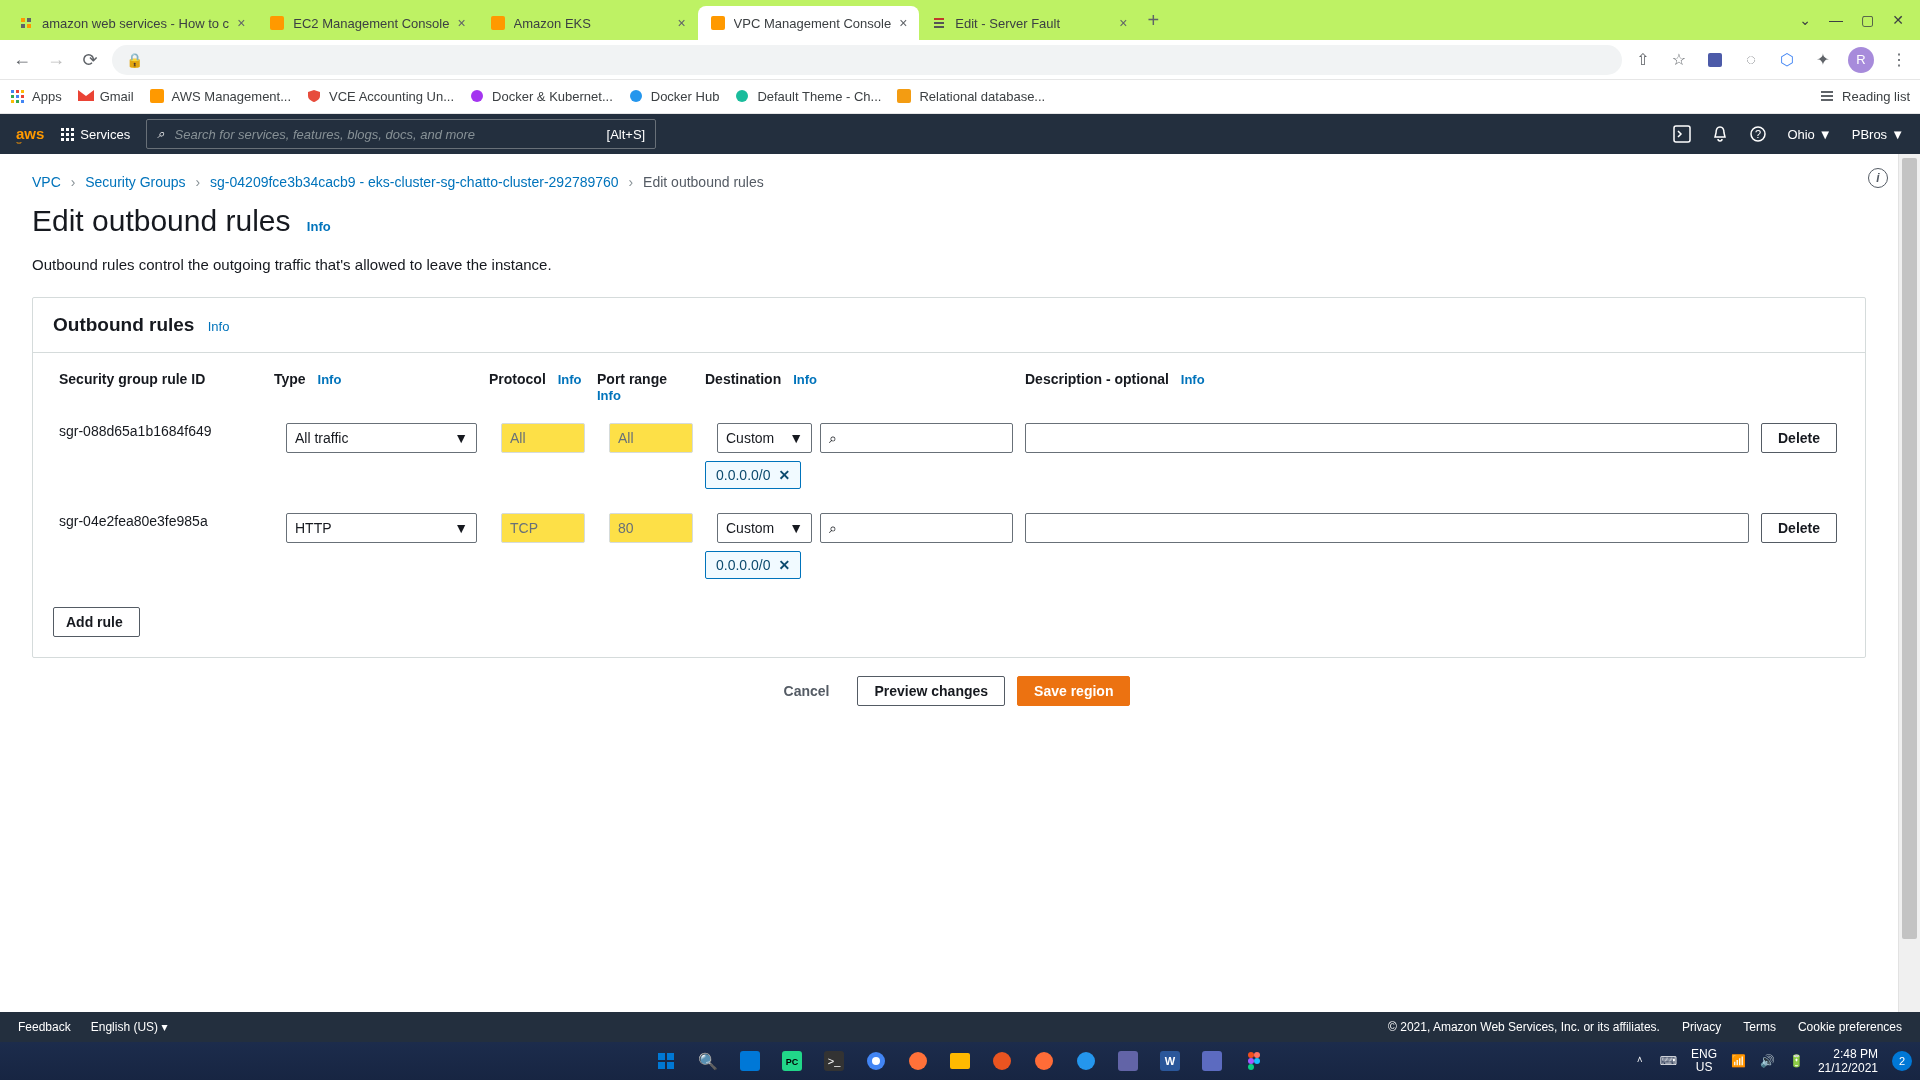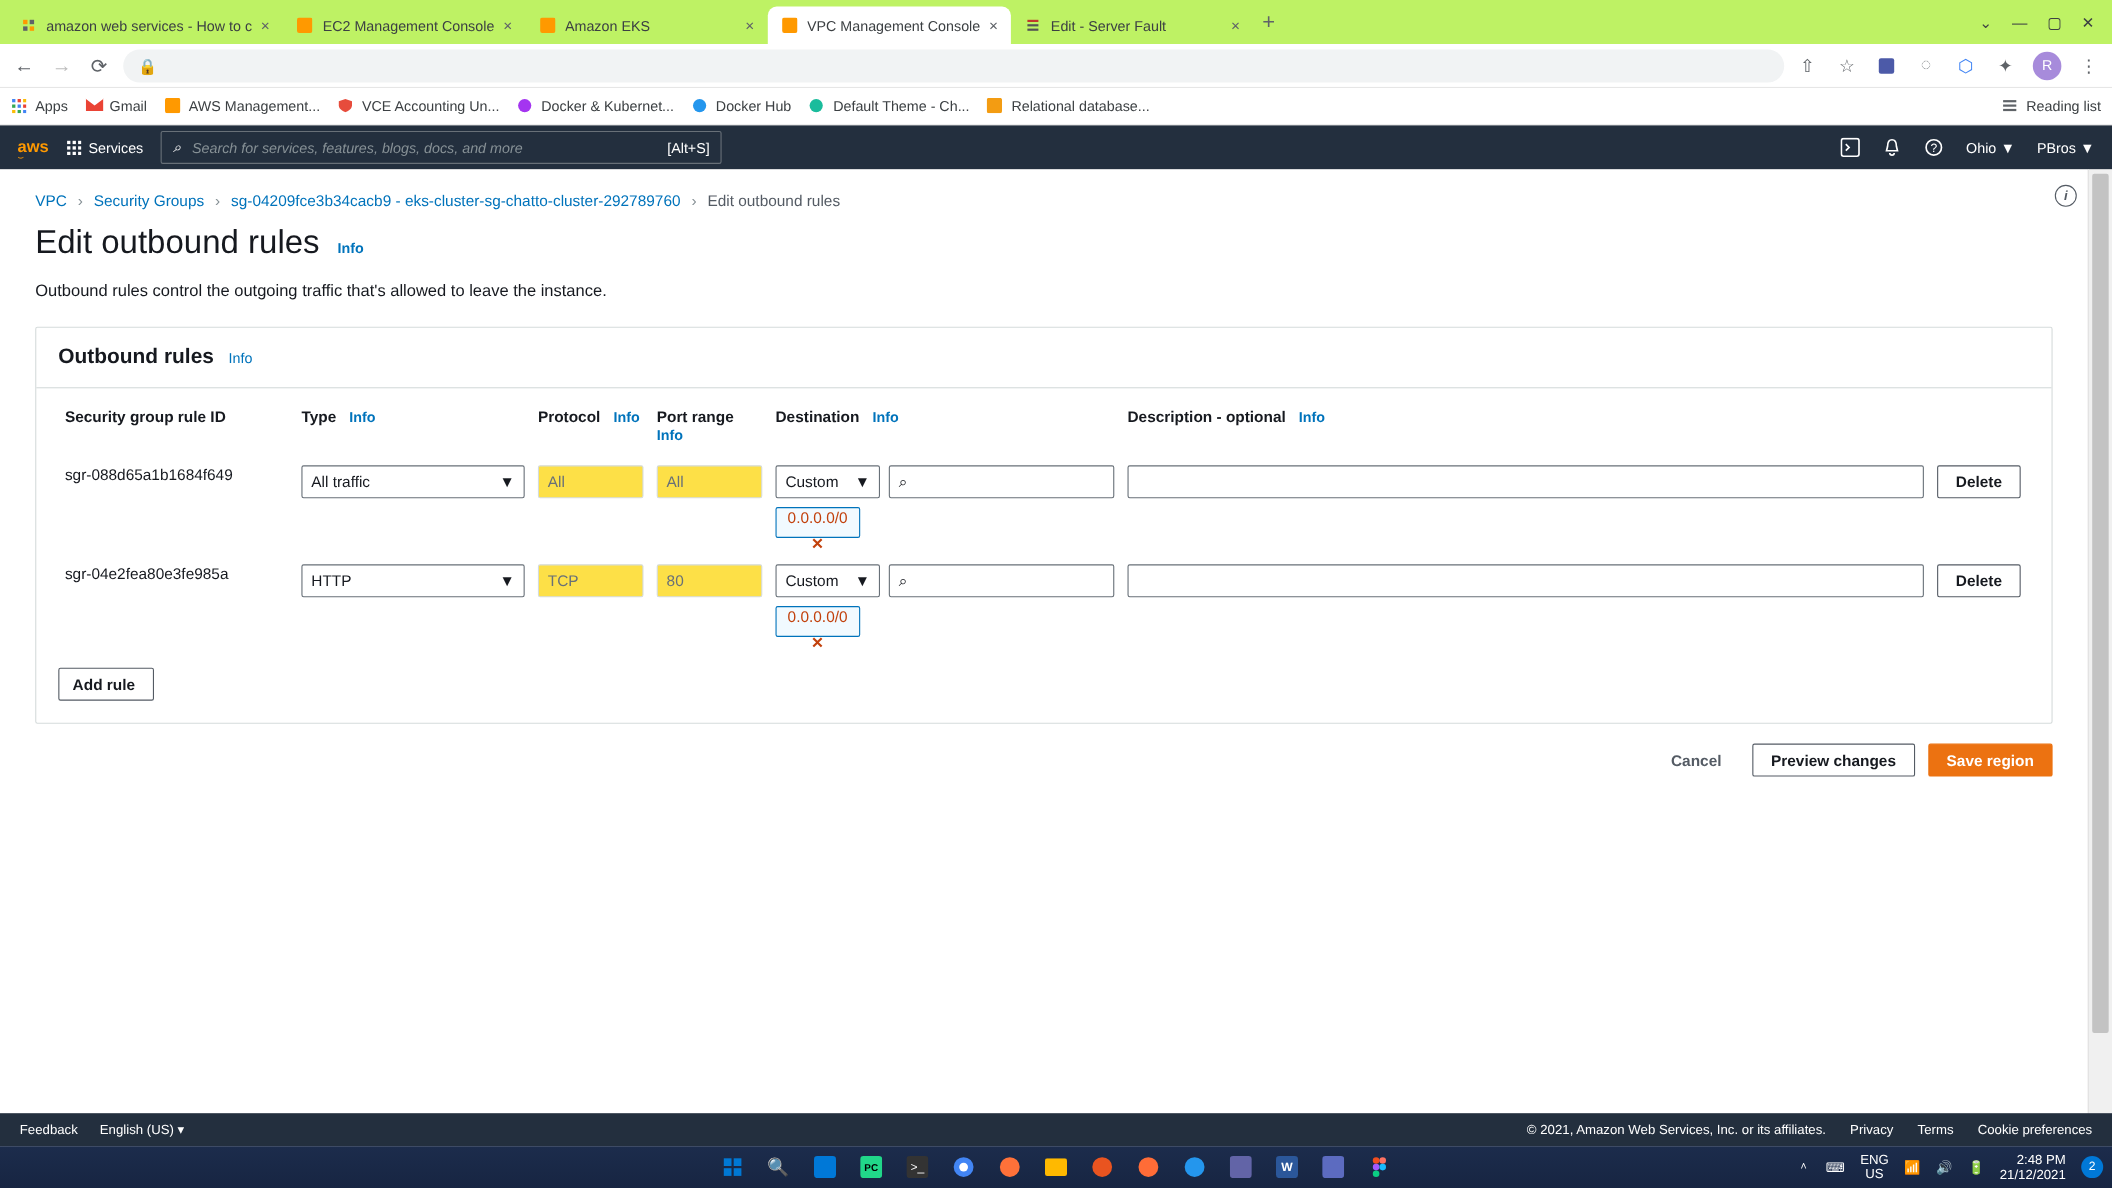--- a/index.html
+++ b/index.html
@@ -50,30 +50,30 @@
 .page-desc { padding: 14px 32px 24px; font-size: 15px; color: #16191f; }
 
 .panel { margin: 0 32px; border: 1px solid #d5dbdb; border-radius: 2px; background: #fff; }
 .panel-head { padding: 16px 20px; border-bottom: 1px solid #d5dbdb; font-size: 19px; font-weight: bold; color: #16191f; }
 .panel-body { padding: 10px 20px 20px; }
 
 table.rules { width: 100%; border-collapse: collapse; }
 table.rules th { text-align: left; font-size: 14px; font-weight: bold; color: #16191f; padding: 8px 6px 14px; vertical-align: top; }
 table.rules td { padding: 6px 6px 18px; vertical-align: top; font-size: 14px; color: #16191f; }
 
-.select-box { height: 30px; border: 1px solid #687078; border-radius: 2px; display: flex; align-items: center; padding: 0 8px; justify-content: space-between; font-size: 14px; background: #fff; }
+.select-box { height: 30px; border: 1px solid #687078; border-radius: 2px; display: flex; align-items: center; padding: 0 8px; justify-content: space-between; font-size: 14px; background: #fff; margin-left: 12px; }
 .select-box.disabled { background: #fde047; color: #687078; border-color: #d5dbdb; }
 .input-box { height: 30px; border: 1px solid #687078; border-radius: 2px; display: flex; align-items: center; padding: 0 8px; font-size: 14px; background: #fff; }
-.cidr-tag { display: inline-flex; align-items: center; gap: 8px; border: 1px solid #0073bb; border-radius: 2px; height: 28px; padding: 0 10px; font-size: 14px; margin-top: 8px; color: #c2410c; background: #f1faff; flex-direction: column; }
+.cidr-tag { display: inline-flex; align-items: center; gap: 8px; border: 1px solid #0073bb; border-radius: 2px; height: 28px; padding: 0 10px; font-size: 14px; margin-top: 8px; color: #0c4a6e; background: #f1faff; }
 .btn { display: inline-flex; align-items: center; justify-content: center; height: 30px; padding: 0 16px; border: 1px solid #545b64; border-radius: 2px; font-size: 14px; background: #fff; color: #16191f; font-weight: bold; cursor: pointer; }
 .btn.primary { background: #ec7211; border-color: #ec7211; color: #fff; }
 .btn.link { border: none; background: none; color: #545b64; }
 .add-rule { margin-top: 10px; padding-left: 12px; }
 
-.page-actions { display: flex; gap: 12px; justify-content: flex-end; padding: 18px 32px; }
+.page-actions { display: flex; gap: 12px; justify-content: center; padding: 18px 32px; }
 
 
 .aws-footer { position: absolute; left: 0; right: 0; bottom: 38px; height: 30px; background: #232f3e; color: #fff; display: flex; align-items: center; padding: 0 18px; font-size: 12px; gap: 20px; }
 .aws-footer .right { margin-left: auto; display: flex; gap: 22px; }
 
 
 .taskbar { position: absolute; bottom: 0; left: 0; right: 0; height: 38px; background: linear-gradient(#1c2c4c, #172542); display: flex; align-items: center; padding: 0 8px; color: #fff; font-size: 12px; }
 .tb-center { position: absolute; left: 50%; transform: translateX(-50%); display: flex; gap: 8px; }
 .tb-icon { width: 34px; height: 30px; border-radius: 4px; display: flex; align-items: center; justify-content: center; font-size: 16px; }
 .tb-right { margin-left: auto; display: flex; align-items: center; gap: 14px; }

